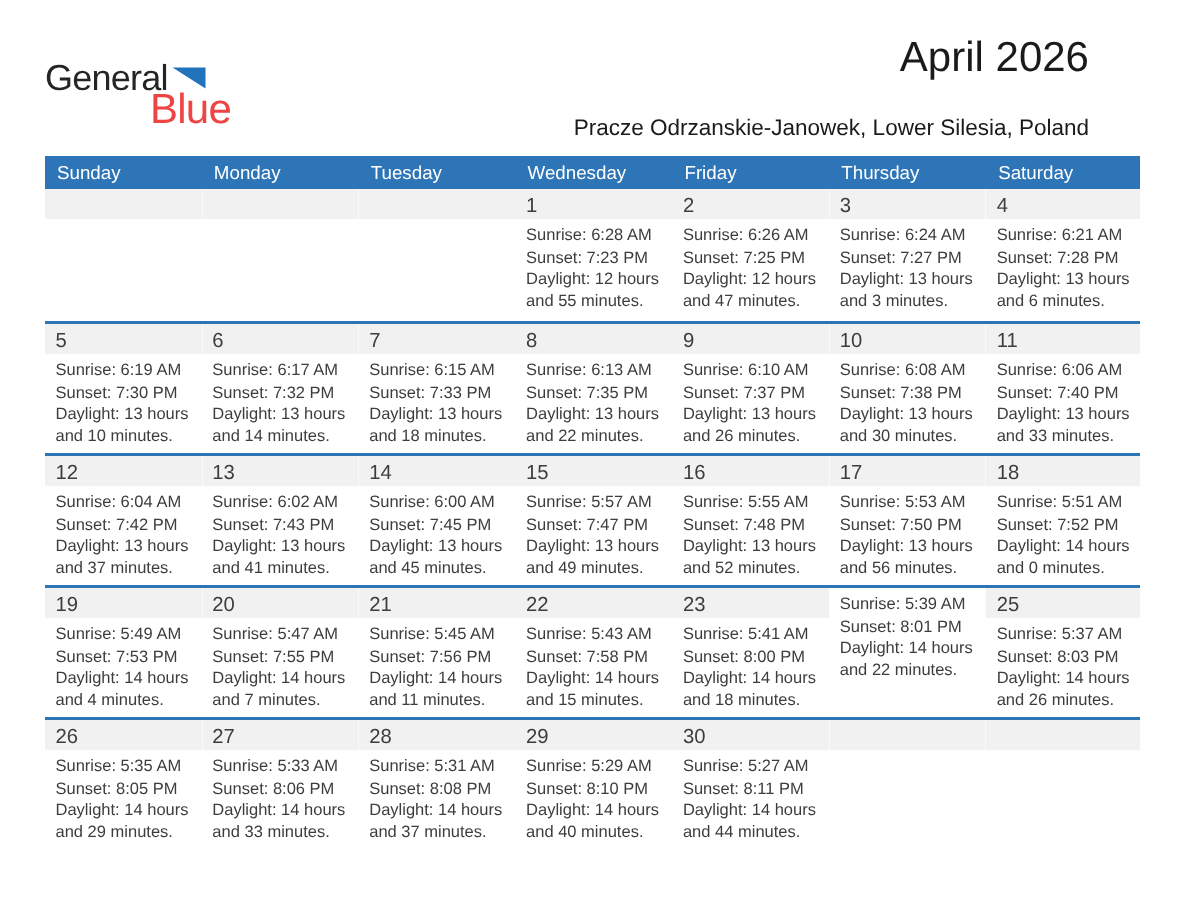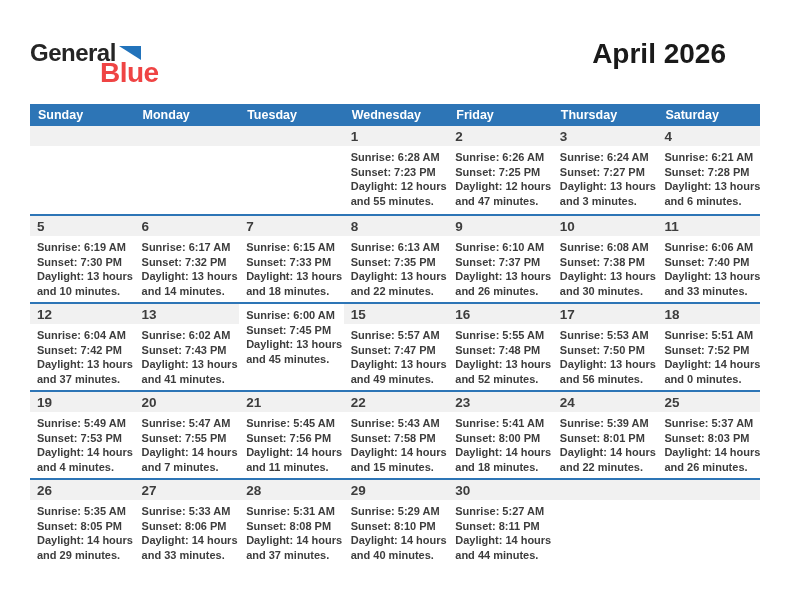--- a/index.html
+++ b/index.html
@@ -1,30 +1,30 @@
 <!DOCTYPE html>
 <html><head>
 <meta charset="utf-8">
 <style>
   * { margin:0; padding:0; box-sizing:border-box; }
   html,body { width:792px; height:612px; background:#ffffff;
               font-family:"Liberation Sans", sans-serif; }
-  .page { position:relative; width:760px; height:612px; background:#fff; overflow:hidden;font-weight:bold; }
+  .page { position:relative; width:760px; height:612px; background:#fff; overflow:hidden; }
 
   
   .logo { position:absolute; left:30px; top:41px; line-height:1; }
   .logo-top { font-size:24px; letter-spacing:-0.5px; color:#252525; }
   .logo-tri { display:inline-block; width:0; height:0;
               border-top:14px solid #2273BB; border-left:22px solid transparent;
               margin-left:3px; vertical-align:1px; }
   .logo-bottom { font-size:28px; letter-spacing:-0.5px; color:#ef4444;
                  margin-left:70px; margin-top:-6px; }
 
   
-  .title { position:absolute; top:38px; right:34px; font-size:28px; color:#1a1a1a; }
+  .title { position:absolute; top:22px; right:34px; font-size:28px; color:#1a1a1a; }
   .subtitle { position:absolute; top:77px; right:34px; font-size:15px; color:#1a1a1a; }
 
   
   .calendar { position:absolute; left:30px; top:104px; width:732px; }
   .dow-row { display:grid; grid-template-columns:repeat(7,1fr);
              background:#2D75B6; height:22px; }
   .dow-cell { color:#ffffff; font-size:12.5px; line-height:23px; padding-left:8px;
               overflow:hidden; white-space:nowrap; }
   .week { display:grid; grid-template-columns:repeat(7,1fr); height:88px; }
   .week + .week { border-top:2px solid #2D75B6; }
@@ -41,20 +41,21 @@
 <div class="page">
 
   <div class="logo">
     <div class="logo-top">
       <span>General</span><span class="logo-tri"></span>
     </div>
     <div class="logo-bottom">Blue</div>
   </div>
 
   <div class="title">April 2026</div>
+  <div class="subtitle">Pracze Odrzanskie-Janowek, Lower Silesia, Poland</div>
 
   <div class="calendar">
     <div class="dow-row" id="dow-row">
         <div class="dow-cell">Sunday</div>
         <div class="dow-cell">Monday</div>
         <div class="dow-cell">Tuesday</div>
         <div class="dow-cell">Wednesday</div>
         <div class="dow-cell">Friday</div>
         <div class="dow-cell">Thursday</div>
         <div class="dow-cell">Saturday</div>
@@ -185,20 +186,21 @@
           <div class="day-cell">
             <div class="day-num">13</div>
             <div class="cell-details">
               <div>Sunrise: 6:02 AM</div>
               <div>Sunset: 7:43 PM</div>
               <div>Daylight: 13 hours</div>
               <div>and 41 minutes.</div>
             </div>
           </div>
           <div class="day-cell">
+            <div class="day-num">14</div>
             <div class="cell-details">
               <div>Sunrise: 6:00 AM</div>
               <div>Sunset: 7:45 PM</div>
               <div>Daylight: 13 hours</div>
               <div>and 45 minutes.</div>
             </div>
           </div>
           <div class="day-cell">
             <div class="day-num">15</div>
             <div class="cell-details">
@@ -276,21 +278,20 @@
           <div class="day-cell">
             <div class="day-num">23</div>
             <div class="cell-details">
               <div>Sunrise: 5:41 AM</div>
               <div>Sunset: 8:00 PM</div>
               <div>Daylight: 14 hours</div>
               <div>and 18 minutes.</div>
             </div>
           </div>
           <div class="day-cell">
-            <div class="day-num">24</div>
             <div class="cell-details">
               <div>Sunrise: 5:39 AM</div>
               <div>Sunset: 8:01 PM</div>
               <div>Daylight: 14 hours</div>
               <div>and 22 minutes.</div>
             </div>
           </div>
           <div class="day-cell">
             <div class="day-num">25</div>
             <div class="cell-details">

